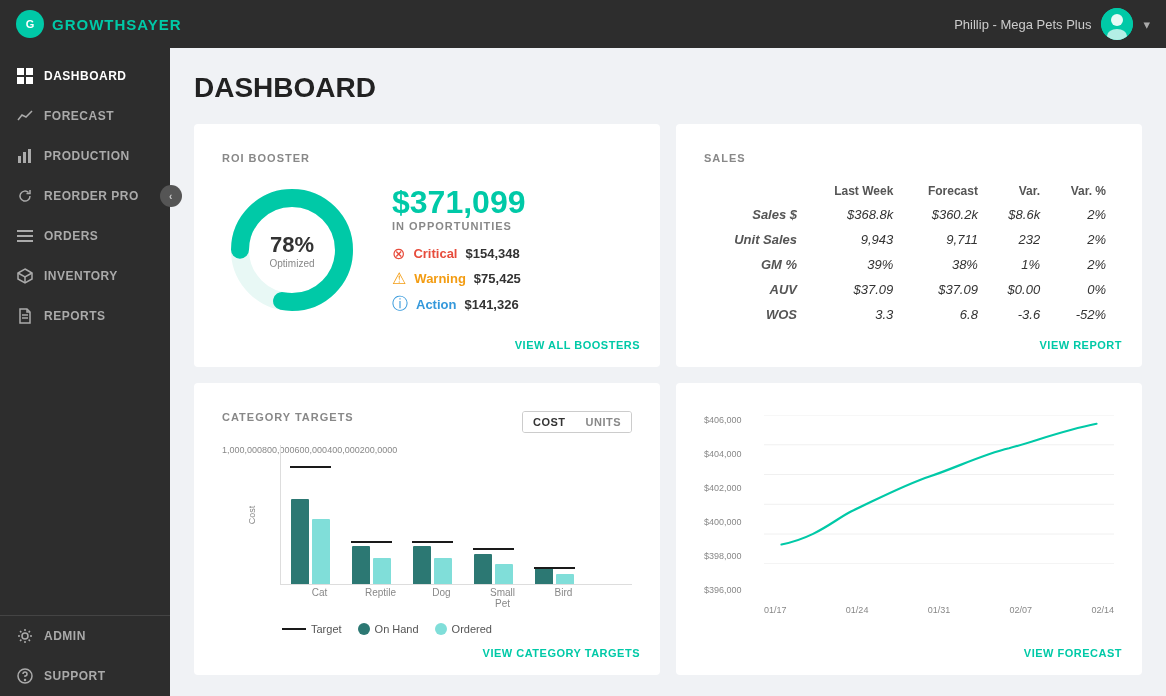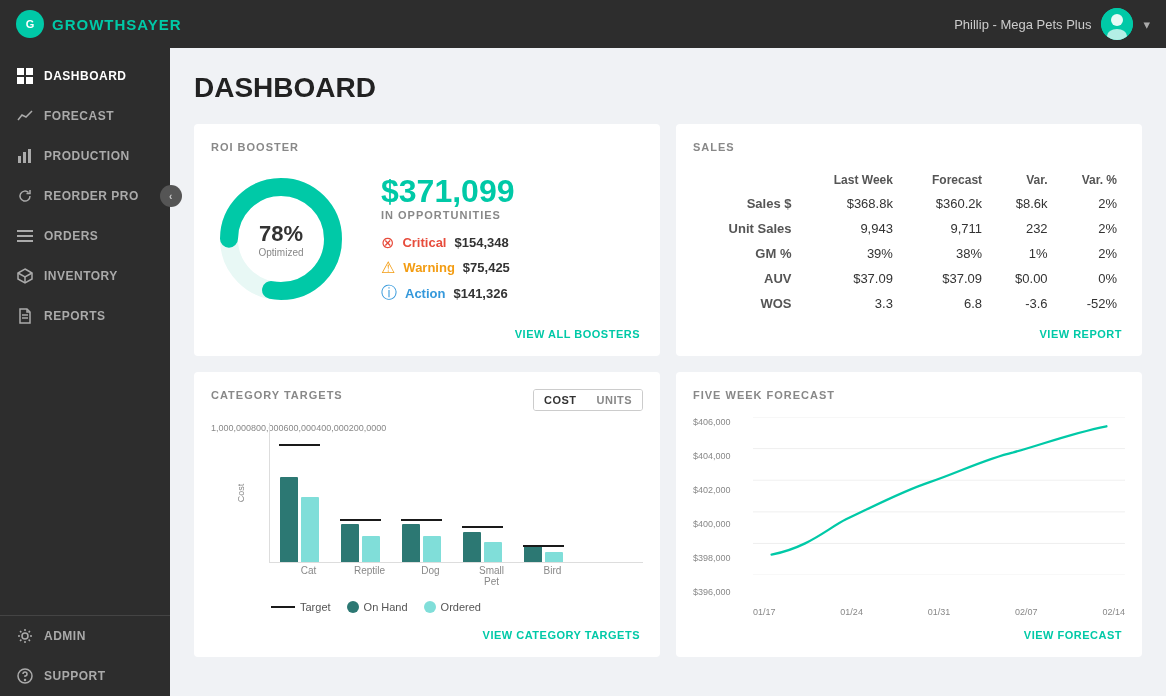--- a/index.html
+++ b/index.html
@@ -90,21 +90,21 @@
     
     .cards-row {
       display: grid;
       grid-template-columns: 1fr 1fr;
       gap: 16px;
       margin-bottom: 16px;
     }
     .card {
       background: white;
       border-radius: 4px;
-      padding: 17px;
+      padding: 28px;
       position: relative;
     }
     .card-title {
       font-size: 11px;
       font-weight: 700;
       color: #888;
       letter-spacing: 1px;
       text-transform: uppercase;
       margin-bottom: 16px;
     }
@@ -151,21 +151,21 @@
     }
 
     
     .sales-table { width: 100%; border-collapse: collapse; font-size: 13px; }
     .sales-table th {
       text-align: right; font-weight: 600; color: #555;
       padding: 4px 8px; font-size: 12px;
     }
     .sales-table th:first-child { text-align: right; }
     .sales-table td {
-      text-align: right; padding: 5px 8px; color: #333;
+      text-align: right; padding: 5px 8px; color: #333; font-style: italic;
     }
     .sales-table td:first-child { text-align: right; font-weight: 600; color: #555; }
     .neg { color: #e74c3c; }
 
     
     .cat-header { display: flex; justify-content: space-between; margin-bottom: 12px; }
     .toggle-btns { display: flex; border: 1px solid #ccc; border-radius: 3px; overflow: hidden; }
     .toggle-btn {
       padding: 4px 10px; font-size: 11px; font-weight: 600;
       cursor: pointer; background: white; color: #888; border: none;
@@ -491,21 +491,20 @@
         <div class="legend-item">
           <div style="width:12px;height:12px;border-radius:50%;background:#80ded9;"></div>
           <span>Ordered</span>
         </div>
       </div>
 
       <div class="view-link">VIEW CATEGORY TARGETS</div>
     </div>
 
     <div class="card" style="padding-bottom: 40px;">
-      <div class="card-title">FIVE WEEK FORECAST</div>
 
       <div style="position:relative; height:200px; margin-top:4px;">
 
         <div style="position:absolute;left:0;top:0;bottom:20px;width:60px;display:flex;flex-direction:column;justify-content:space-between;">
           <span style="font-size:9px;color:#888;">$406,000</span>
           <span style="font-size:9px;color:#888;">$404,000</span>
           <span style="font-size:9px;color:#888;">$402,000</span>
           <span style="font-size:9px;color:#888;">$400,000</span>
           <span style="font-size:9px;color:#888;">$398,000</span>
           <span style="font-size:9px;color:#888;">$396,000</span>

